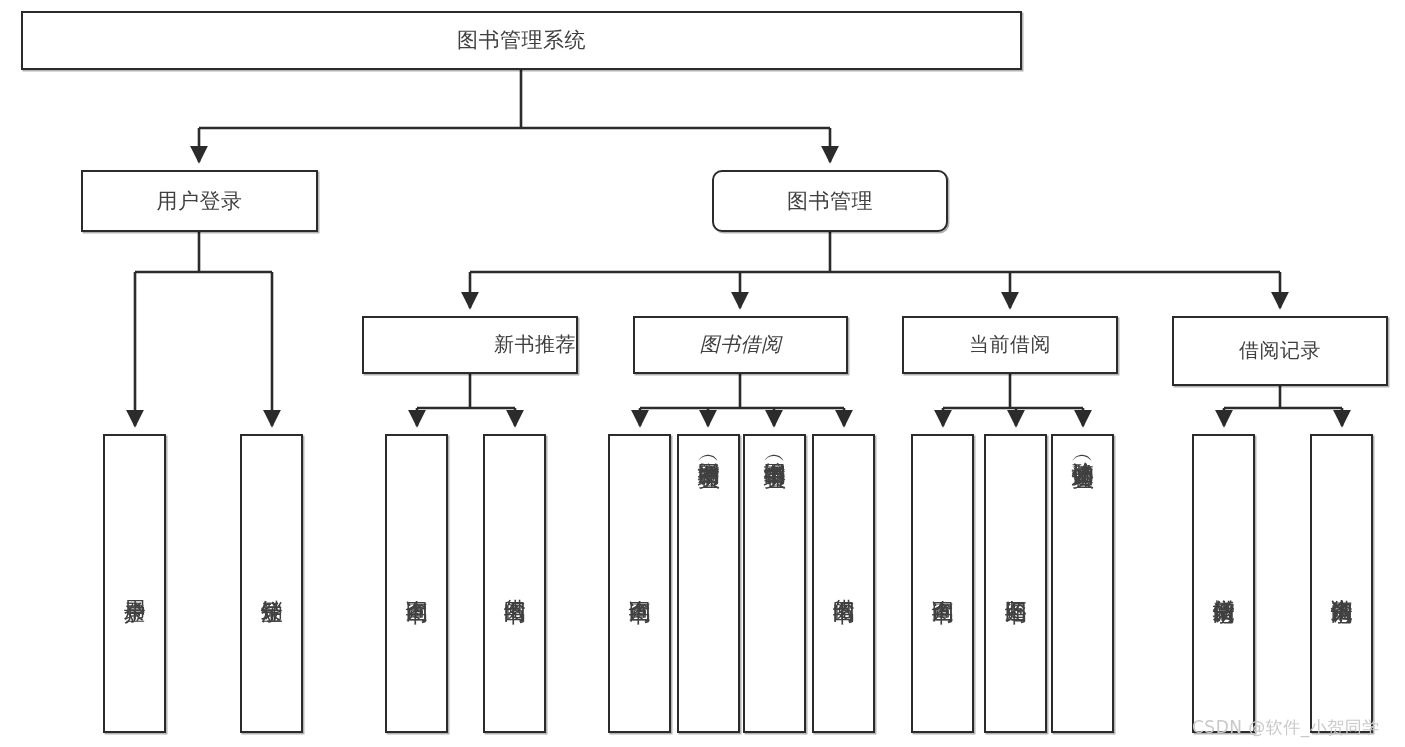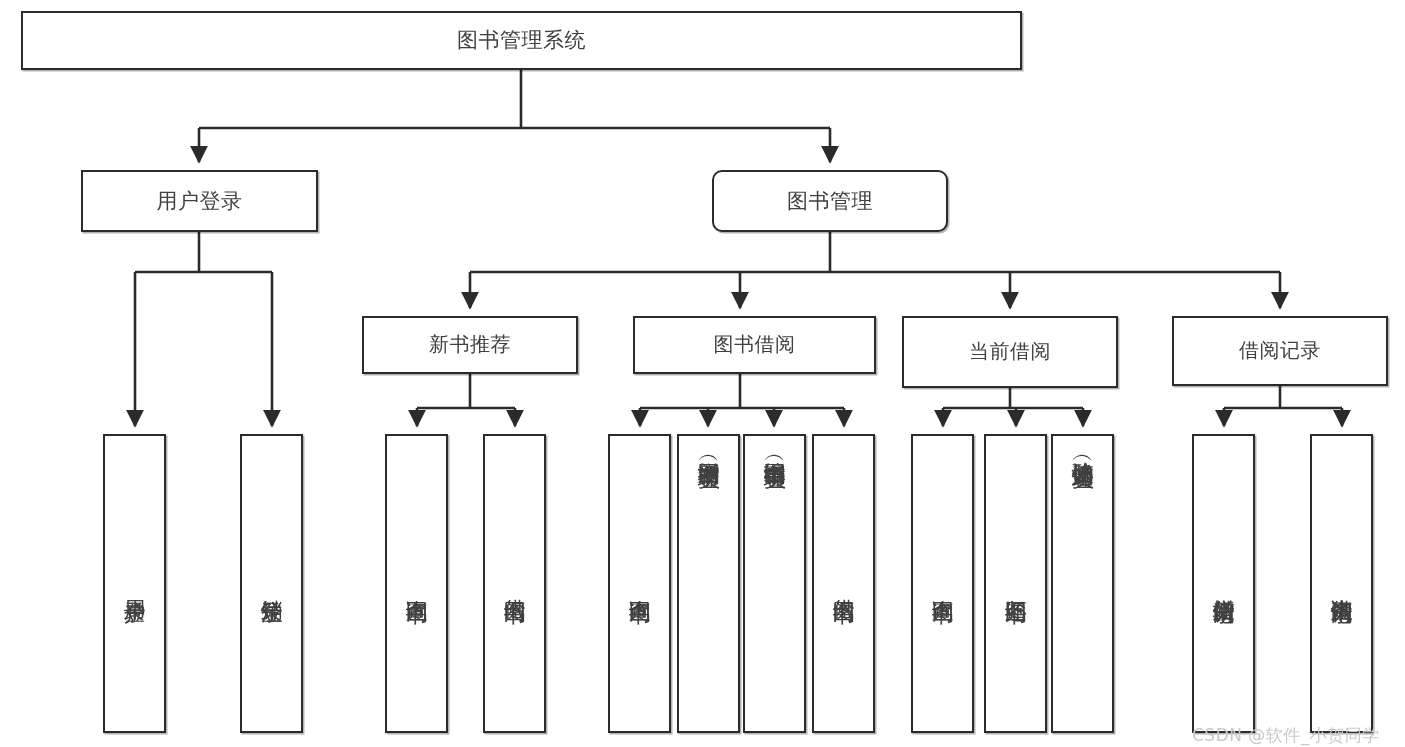--- a/index.html
+++ b/index.html
@@ -131,27 +131,27 @@
     <span class="label">图书管理系统</span>
   </div>
 
   <div class="node lvl2" id="n-user-login" style="left: 81px; top: 170px; width: 237px; height: 62px;">
     <span class="label">用户登录</span>
   </div>
   <div class="node lvl2" id="n-book-mgmt" style="left: 712px; top: 170px; width: 236px; height: 62px; border-radius: 10px;">
     <span class="label">图书管理</span>
   </div>
 
-  <div class="node lvl3" id="n-new-book-rec" style="left: 362px; top: 316px; width: 216px; height: 58px;">
+  <div class="node lvl3" id="n-new-book-rec" style="left: 362px; top: 316px; width: 216px; height: 58px; justify-content: flex-end;">
     <span class="label">新书推荐</span>
   </div>
-  <div class="node lvl3" id="n-book-borrow" style="left: 633px; top: 316px; width: 243px; height: 58px;">
+  <div class="node lvl3" id="n-book-borrow" style="left: 633px; top: 316px; width: 215px; height: 58px; font-style: italic;">
     <span class="label">图书借阅</span>
   </div>
-  <div class="node lvl3" id="n-current-borrow" style="left: 902px; top: 316px; width: 216px; height: 72px;">
+  <div class="node lvl3" id="n-current-borrow" style="left: 902px; top: 316px; width: 216px; height: 58px;">
     <span class="label">当前借阅</span>
   </div>
   <div class="node lvl3" id="n-borrow-record" style="left: 1172px; top: 316px; width: 216px; height: 70px;">
     <span class="label">借阅记录</span>
   </div>
 
   <div id="leaf-host">
       <div class="node leaf center" id="leaf-user-login" style="left: 103px; top: 434px; width: 63px; height: 299px;">
         <span class="label">用户登录</span>
       </div>
@@ -186,15 +186,15 @@
         <span class="label">确认归还（管理员）</span>
       </div>
       <div class="node leaf center" id="leaf-add-borrow-rec" style="left: 1192px; top: 434px; width: 63px; height: 299px;">
         <span class="label">新增借阅记录</span>
       </div>
       <div class="node leaf center" id="leaf-query-borrow-rec" style="left: 1310px; top: 434px; width: 63px; height: 299px;">
         <span class="label">查询借阅记录</span>
       </div>
     </div>
 
-  <div class="watermark" style="left: 1192px; top: 716px; margin-top: 8px;">CSDN @软件_小贺同学</div>
+  <div class="watermark" style="left: 1192px; top: 716px;">CSDN @软件_小贺同学</div>
 
 </div>
 
 </body></html>

